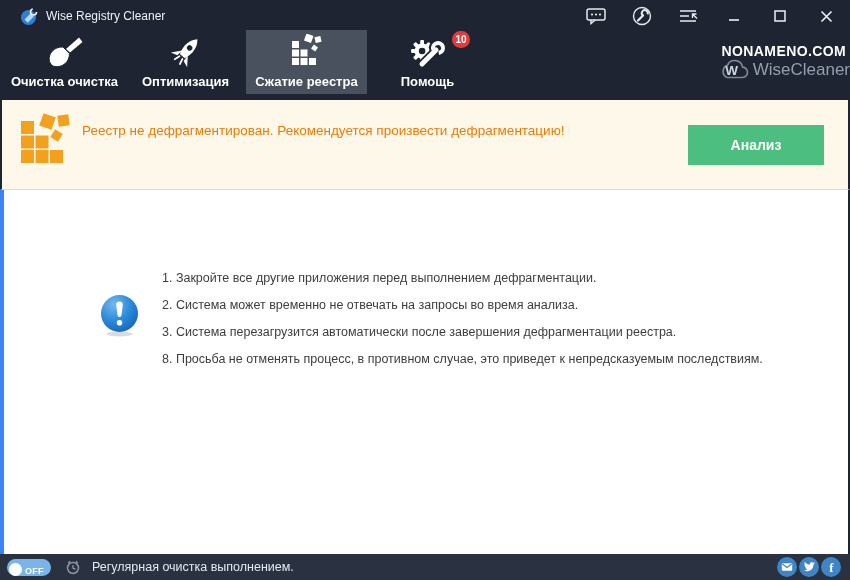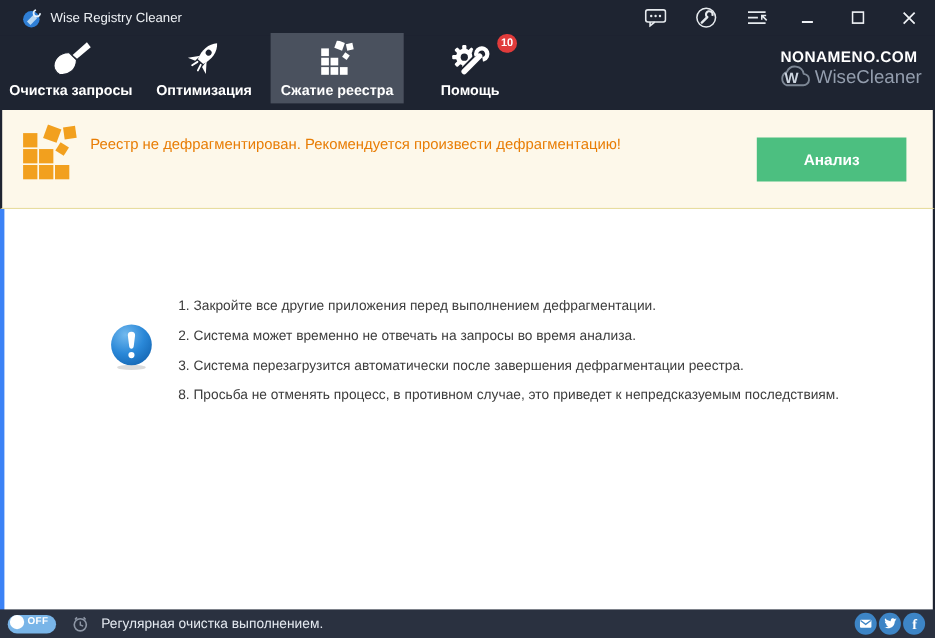--- a/index.html
+++ b/index.html
@@ -14,26 +14,26 @@
   .app-icon{width:19px;height:19px;display:flex}
   .app-title{color:#eef1f5;font-size:12px;margin-left:7px}
   .tb-right{margin-left:auto;display:flex;align-items:center;gap:26px;padding-right:14px}
   .tb-btn{width:20px;height:20px;display:flex;align-items:center;justify-content:center}
   
   .navbar{position:absolute;top:32px;left:0;right:0;height:68px;background:#1e2431;
     display:flex;align-items:flex-start;padding-left:4px;box-sizing:border-box}
   .tab{width:121px;height:62px;display:flex;flex-direction:column;align-items:center;
     padding-top:2px;box-sizing:border-box;cursor:default}
   .tab.selected{background:#4a515e;margin-top:-2px;height:64px;padding-top:4px}
-  .tab-icon{height:37px;display:flex;align-items:center;justify-content:center;position:relative}
+  .tab-icon{height:37px;display:flex;align-items:flex-start;justify-content:center;position:relative}
   .tab-label{color:#ffffff;font-size:13px;font-weight:bold;margin-top:3px;white-space:nowrap}
   .badge{position:absolute;top:-3px;right:-24px;background:#e13b3b;color:#fff;font-size:10px;
     font-weight:bold;border-radius:9px;min-width:12px;height:17px;line-height:17px;
     text-align:center;padding:0 3px}
-  .brand{position:absolute;right:12px;top:11px;text-align:center}
+  .brand{position:absolute;right:0;top:11px;text-align:center}
   .brand-top{color:#ffffff;font-weight:bold;font-size:14px;letter-spacing:.4px}
   .brand-row{display:flex;align-items:center;justify-content:center;margin-top:-1px;
     color:#949eae;font-size:17px;font-weight:normal}
   .brand-row .logo{margin-right:3px;display:flex}
   
   .notif{position:absolute;top:100px;left:0;right:0;height:90px;background:#fdf8ea;
     border-left:2px solid #1e2431;border-right:2px solid #1e2431;
     border-bottom:1px solid #e7dda0;box-sizing:border-box}
   .notif-icon{position:absolute;left:17px;top:13px;display:flex}
   .notif-title{position:absolute;left:80px;top:23px;color:#e87d05;font-size:13.5px;font-weight:normal}
@@ -43,21 +43,21 @@
   
   .main{position:absolute;top:190px;left:0;right:0;height:432px;background:#ffffff;
     border-left:4px solid #3b82f6;border-right:2px solid #1e2431;box-sizing:border-box}
   .info-icon{position:absolute;left:94px;top:103px;display:flex}
   .instructions{position:absolute;left:158px;top:80px}
   .instr-line{font-size:12.5px;color:#3d3d3d;line-height:16px;margin-bottom:11px;white-space:nowrap}
   
   .statusbar{position:absolute;left:0;right:0;bottom:0;height:26px;background:#2a3140;
     display:flex;align-items:center}
   .toggle{margin-left:7px;width:44px;height:17px;border-radius:9px;background:#79b5e8;
-    display:flex;align-items:flex-start;cursor:pointer;flex:none}
+    display:flex;align-items:flex-end;cursor:pointer;flex:none}
   .knob{width:13px;height:13px;border-radius:50%;background:#fff;margin-left:2px;flex:none}
   .toggle-label{color:#fff;font-size:9px;font-weight:bold;margin-left:3px;letter-spacing:.3px}
   .clock{margin-left:14px;display:flex}
   .status-text{color:#e4e9f0;font-size:12.5px;margin-left:11px}
   .social{margin-left:auto;display:flex;gap:2px;padding-right:9px}
   .social-circle{width:20px;height:20px;border-radius:50%;background:#3d85c6;
     display:flex;align-items:center;justify-content:center;cursor:pointer}
 </style>
 </head>
 <body>
@@ -114,21 +114,21 @@
 
 <div class="navbar">
 
   <div class="tab">
     <div class="tab-icon">
       <svg width="38" height="35" viewBox="0 0 38 35">
         <path d="M20 15 L33 3.5 L36.5 8 L24 18.5 Z" fill="#fff"></path>
         <path d="M3.5 27.5 C1.5 20 8 12.5 17 13 L23.5 19.5 C23.5 28 16.5 34 8 32.5 C5.5 31.5 4.5 29.5 3.5 27.5 Z" fill="#fff" stroke="#1e2431" stroke-width="1"></path>
       </svg>
     </div>
-    <div class="tab-label">Очистка запросы</div>
+    <div class="tab-label">Очистка очистка</div>
   </div>
 
   <div class="tab">
     <div class="tab-icon">
       <svg width="38" height="37" viewBox="0 0 38 37">
         <g transform="rotate(42 19 18)">
           <path d="M19 1 C24.5 6.5 25.5 15 22.3 23.5 L15.7 23.5 C12.5 15 13.5 6.5 19 1 Z" fill="#fff"></path>
           <circle cx="19" cy="12.5" r="2.7" fill="#1e2431"></circle>
           <path d="M15.2 19.5 L8 28.5 L14.8 26.2 Z" fill="#fff"></path>
           <path d="M22.8 19.5 L30 28.5 L23.2 26.2 Z" fill="#fff"></path>

